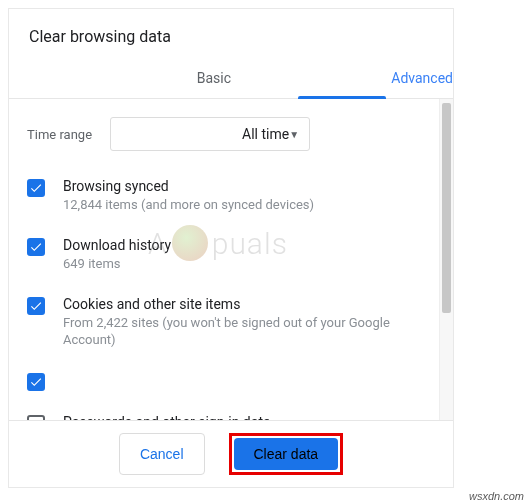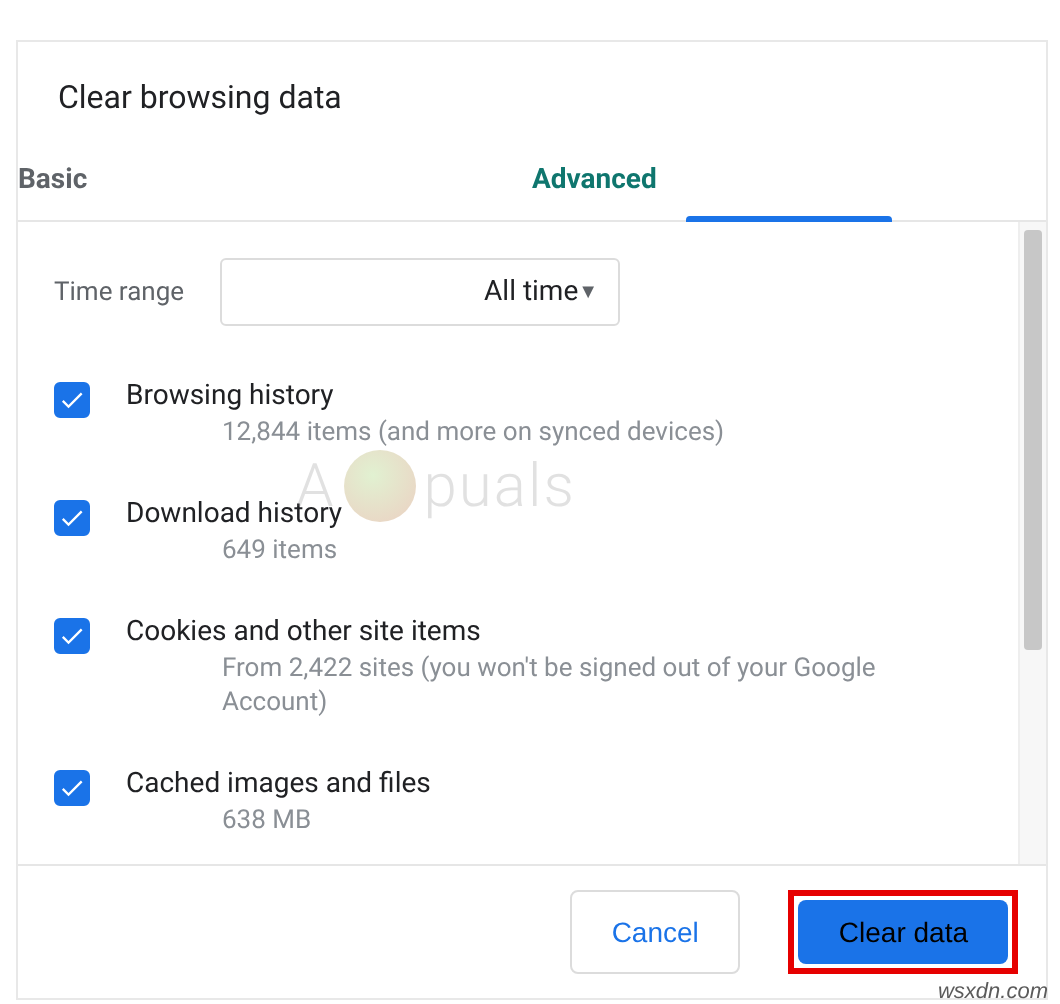--- a/index.html
+++ b/index.html
@@ -6,49 +6,49 @@
     body {
       font-family: Roboto, 'Segoe UI', Arial, sans-serif;
       background: #fff;
       width: 530px;
       height: 502px;
       overflow: hidden;
       position: relative;
     }
     .dialog {
       position: absolute;
-      left: 8px; top: 20px;
-      width: 516px; height: 480px;
+      left: 8px; top: 8px;
+      width: 446px; height: 480px;
       background: #fff;
       border: 1px solid #e8e8e8;
       display: flex;
       flex-direction: column;
     }
     .dlg-title {
       font-size: 16px;
       color: #202124;
       padding: 18px 20px 14px 20px;
       font-weight: 400;
     }
     .tabs {
       display: flex;
       border-bottom: 1px solid #e6e6e6;
     }
     .tab {
       flex: 1;
-      text-align: left;
+      text-align: right;
       padding: 10px 0 12px 0;
       font-size: 14px;
       color: #5f6368;
       cursor: pointer;
-      font-weight: 700;
+      font-weight: 400;
       position: relative;
     }
     .tab.active {
-      color: #0f766e;
+      color: #3b82f6;
     }
     .tab.active::after {
       content: '';
       position: absolute;
       left: 30%; right: 30%;
       bottom: -1px;
       height: 3px;
       background: #1a73e8;
       border-radius: 2px 2px 0 0;
     }
@@ -135,25 +135,24 @@
     .item-label {
       font-size: 14px;
       color: #202124;
       line-height: 1.3;
     }
     .item-sub {
       font-size: 13px;
       color: #8a8f95;
       margin-top: 2px;
       line-height: 1.3;
-      margin-left: 48px;
     }
     .footer {
       display: flex;
-      justify-content: flex-end;
+      justify-content: center;
       gap: 24px;
       padding: 12px 14px 12px 14px;
     }
     .btn {
       font-size: 14px;
       border-radius: 4px;
       padding: 8px 20px;
       cursor: pointer;
       font-weight: 500;
     }
@@ -223,21 +222,21 @@
 
       <div class="items">
 
         <div class="item">
           <div class="chk checked">
             <svg viewBox="0 0 24 24">
                 <path fill="#fff" d="M9 16.2 4.8 12l-1.4 1.4L9 19 21 7l-1.4-1.4z"></path>
               </svg>
           </div>
           <div class="item-text">
-            <div class="item-label">Browsing history</div>
+            <div class="item-label">Browsing synced</div>
             <div class="item-sub">12,844 items (and more on synced devices)</div>
           </div>
         </div>
 
         <div class="item">
           <div class="chk checked">
             <svg viewBox="0 0 24 24">
                 <path fill="#fff" d="M9 16.2 4.8 12l-1.4 1.4L9 19 21 7l-1.4-1.4z"></path>
               </svg>
           </div>
@@ -257,24 +256,20 @@
             <div class="item-label">Cookies and other site items</div>
             <div class="item-sub">From 2,422 sites (you won't be signed out of your Google Account)</div>
           </div>
         </div>
 
         <div class="item">
           <div class="chk checked">
             <svg viewBox="0 0 24 24">
                 <path fill="#fff" d="M9 16.2 4.8 12l-1.4 1.4L9 19 21 7l-1.4-1.4z"></path>
               </svg>
-          </div>
-          <div class="item-text">
-            <div class="item-label">Cached images and files</div>
-            <div class="item-sub">638 MB</div>
           </div>
         </div>
 
         <div class="item">
           <div class="chk unchecked"></div>
           <div class="item-text">
             <div class="item-label">Passwords and other sign-in data</div>
 
           </div>
         </div>

